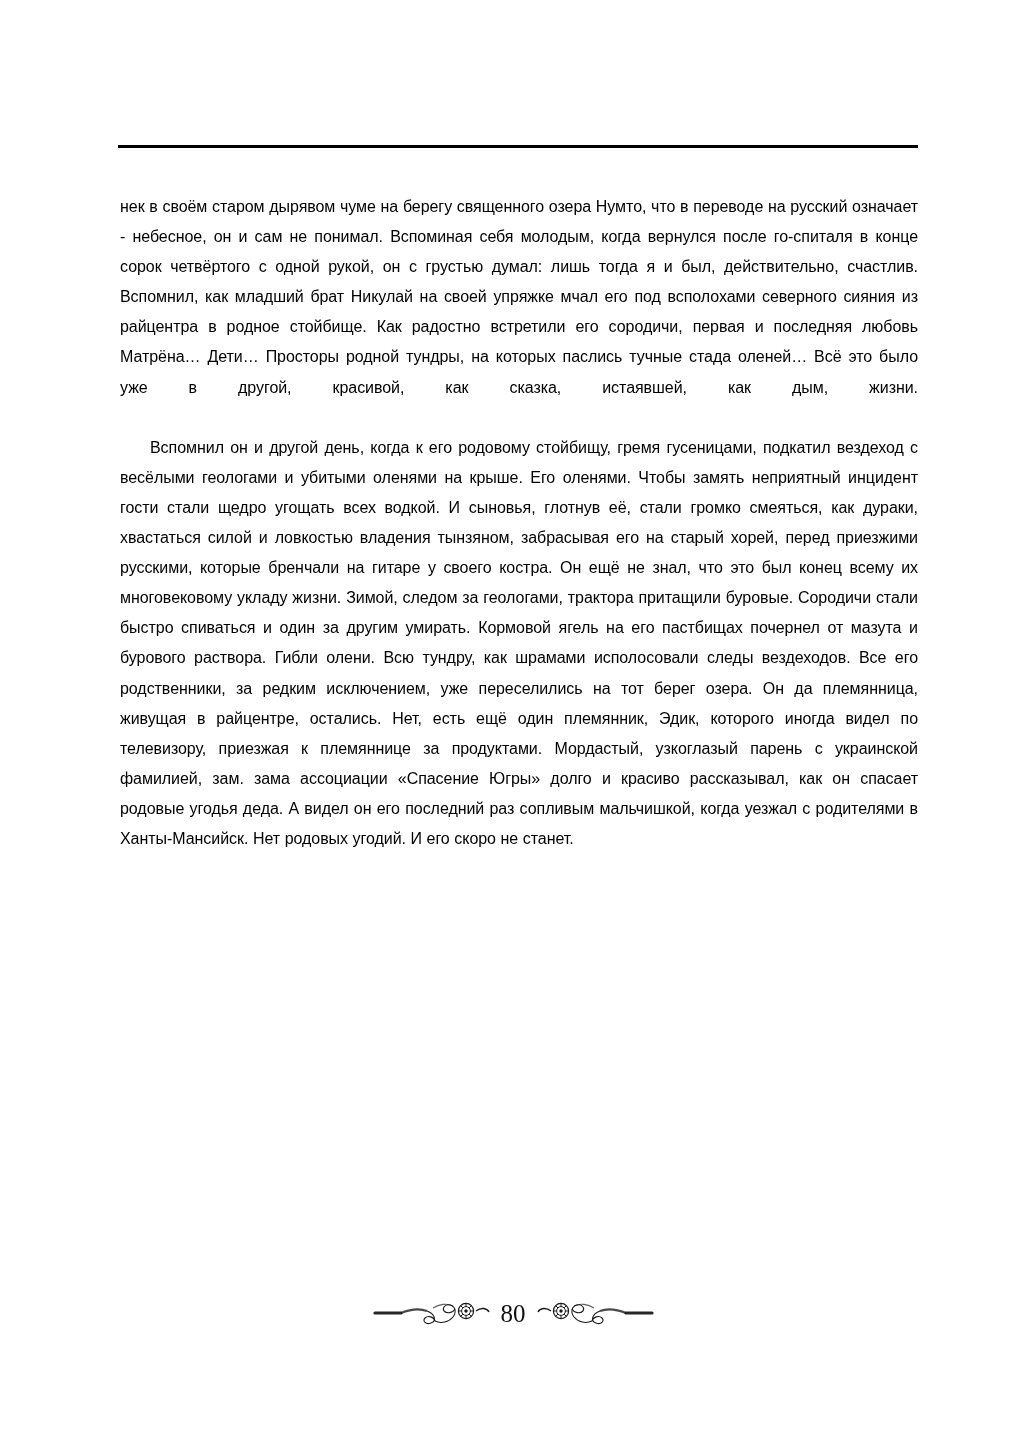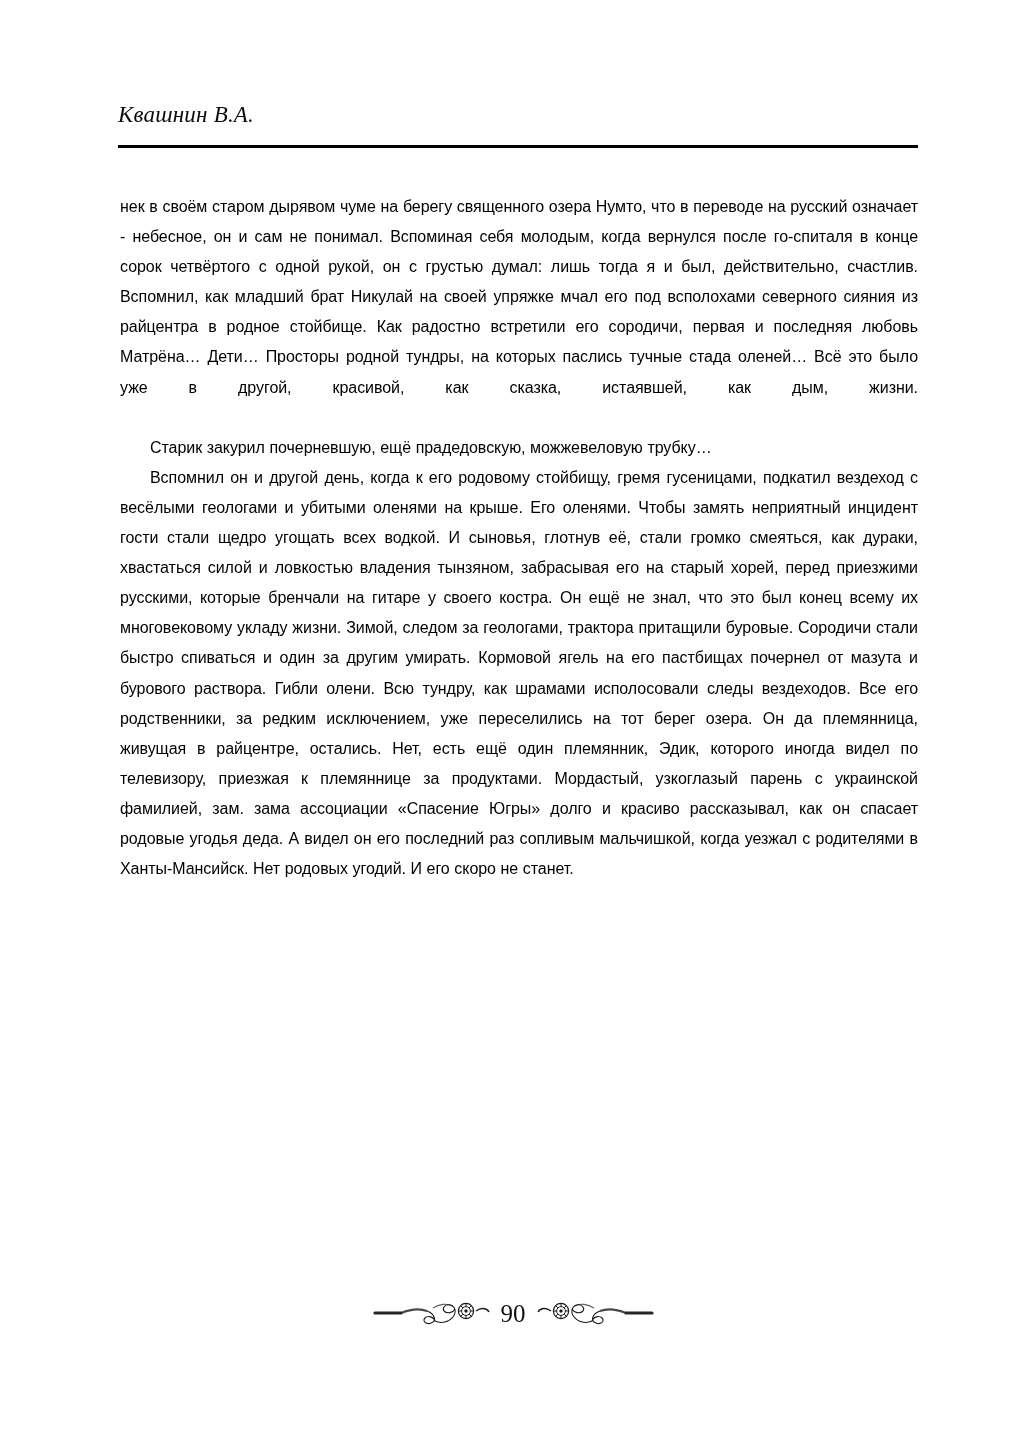--- a/index.html
+++ b/index.html
@@ -100,28 +100,24 @@
     padding: 0 4px;
     position: relative;
     top: 1px;
   }
 </style>
 </head>
 <body>
 
 <div class="page">
 
-  <div class="running-head">
-    <div class="running-head-text">Квашнин В.А.</div>
-  </div>
   <div class="head-rule"></div>
 
   <div class="textblock">
     <p class="para cont">нек в своём старом дырявом чуме на берегу священного озера Нумто, что в переводе на русский означает - небесное, он и сам не понимал. Вспоминая себя молодым, когда вернулся после го-спиталя в конце сорок  четвёртого с одной рукой, он с грустью думал: лишь тогда я и был, действительно, счастлив. Вспомнил, как младший брат Никулай на своей упряжке мчал его под всполохами северного сияния из райцентра в родное стойбище. Как радостно встретили его сородичи, первая и последняя любовь Матрёна… Дети… Просторы родной тундры, на которых паслись тучные стада оленей… Всё это было уже в другой, красивой, как сказка, истаявшей, как дым, жизни.</p>
-    <p class="para indent">Старик закурил почерневшую, ещё прадедовскую, можжевеловую трубку…</p>
     <p class="para indent">Вспомнил он и другой день, когда к его родовому стойбищу, гремя гусеницами, подкатил вездеход с весёлыми геологами и убитыми оленями на крыше. Его оленями. Чтобы замять неприятный инцидент гости стали щедро угощать всех водкой. И сыновья, глотнув её, стали громко смеяться, как дураки, хвастаться силой и ловкостью владения тынзяном, забрасывая его на старый хорей, перед приезжими русскими, которые бренчали на гитаре у своего костра. Он ещё не знал, что это был конец всему их многовековому укладу жизни. Зимой, следом за геологами, трактора притащили буровые. Сородичи стали быстро спиваться и один за другим умирать. Кормовой ягель на его пастбищах почернел от мазута и бурового раствора. Гибли олени. Всю тундру, как шрамами исполосовали следы вездеходов. Все его родственники, за редким исключением, уже переселились на тот берег озера. Он да племянница, живущая в райцентре, остались. Нет, есть ещё один племянник, Эдик, которого иногда видел по телевизору, приезжая к племяннице за продуктами. Мордастый, узкоглазый парень с украинской фамилией, зам. зама ассоциации «Спасение Югры» долго и красиво рассказывал, как он спасает родовые угодья деда. А видел он его последний раз сопливым мальчишкой, когда уезжал с родителями в Ханты-Мансийск. Нет родовых угодий. И его скоро не станет.</p>
   </div>
 
   <div class="footer">
 
     <svg class="orn left" width="120" height="34" viewBox="0 0 120 34">
       <g fill="none" stroke="#1a1a1a" stroke-width="1.1">
         <path d="M4 17 L30 17" stroke-width="3.2" stroke-linecap="round" opacity="0.95"></path>
         <path d="M30 17 C 40 13, 48 12, 56 15" stroke-width="2.2" opacity="0.8"></path>
         <path d="M56 15 C 64 18, 66 25, 60 27 C 55 29, 51 25, 54 22 C 57 19, 63 21, 64 25"></path>
@@ -133,21 +129,21 @@
         <circle r="7.6" fill="none" stroke="#1a1a1a" stroke-width="1.2"></circle>
         <circle r="4.4" fill="none" stroke="#1a1a1a" stroke-width="1"></circle>
         <circle r="1.7" fill="#1a1a1a"></circle>
         <path d="M0 -7.6 L0 -4.4 M0 4.4 L0 7.6 M-7.6 0 L-4.4 0 M4.4 0 L7.6 0
                  M-5.4 -5.4 L-3.1 -3.1 M5.4 -5.4 L3.1 -3.1
                  M-5.4 5.4 L-3.1 3.1 M5.4 5.4 L3.1 3.1" stroke="#1a1a1a" stroke-width="1"></path>
       </g>
       <path d="M105 15 C 110 11, 116 12, 118 16" fill="none" stroke="#1a1a1a" stroke-width="1.4"></path>
     </svg>
 
-    <div class="folio">90</div>
+    <div class="folio">80</div>
 
     <svg class="orn right" width="120" height="34" viewBox="0 0 120 34">
       <g transform="translate(120,0) scale(-1,1)">
         <g fill="none" stroke="#1a1a1a" stroke-width="1.1">
           <path d="M4 17 L30 17" stroke-width="3.2" stroke-linecap="round" opacity="0.95"></path>
           <path d="M30 17 C 40 13, 48 12, 56 15" stroke-width="2.2" opacity="0.8"></path>
           <path d="M56 15 C 64 18, 66 25, 60 27 C 55 29, 51 25, 54 22 C 57 19, 63 21, 64 25"></path>
           <path d="M64 25 C 70 28, 78 26, 82 21 C 86 16, 84 10, 79 9 C 74 8, 71 12, 73 15"></path>
           <path d="M73 15 C 76 18, 82 17, 84 13"></path>
           <path d="M62 12 C 68 8, 76 7, 82 10" opacity="0.7"></path>

